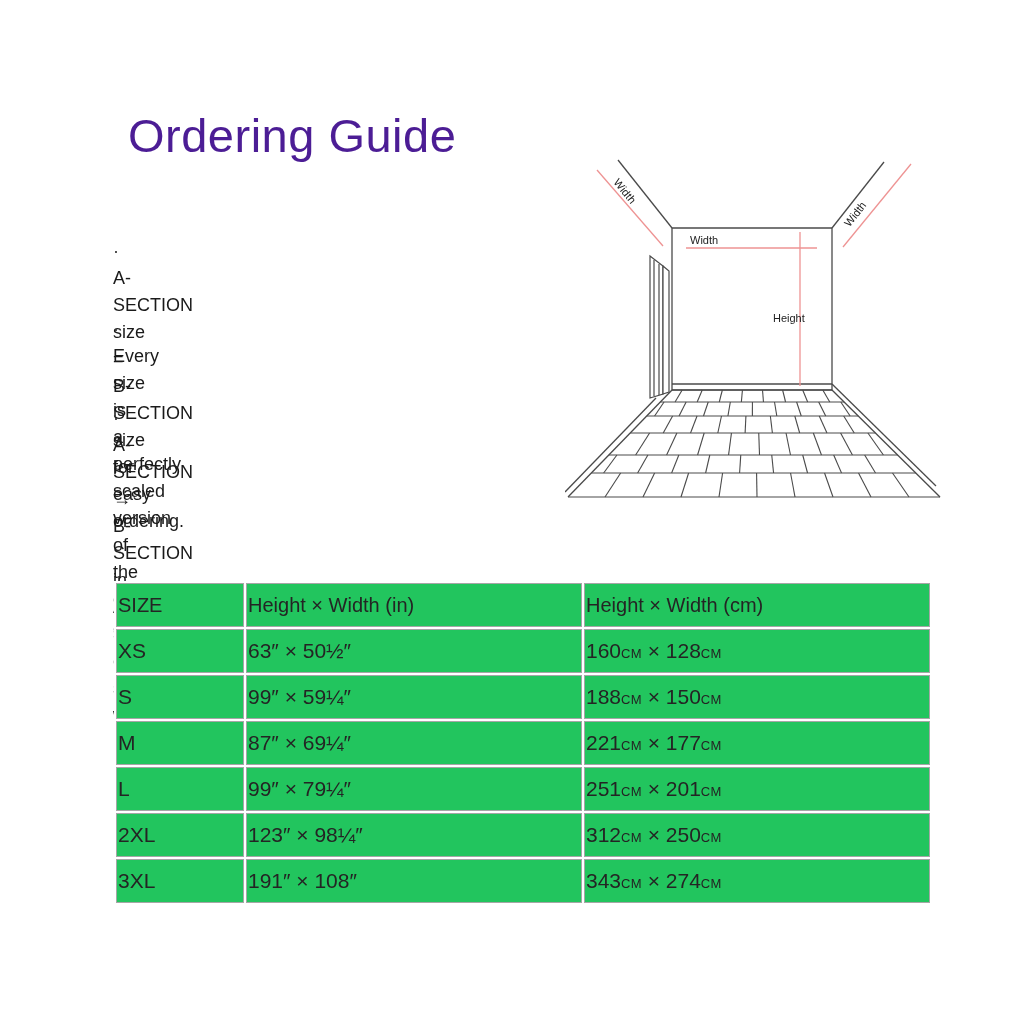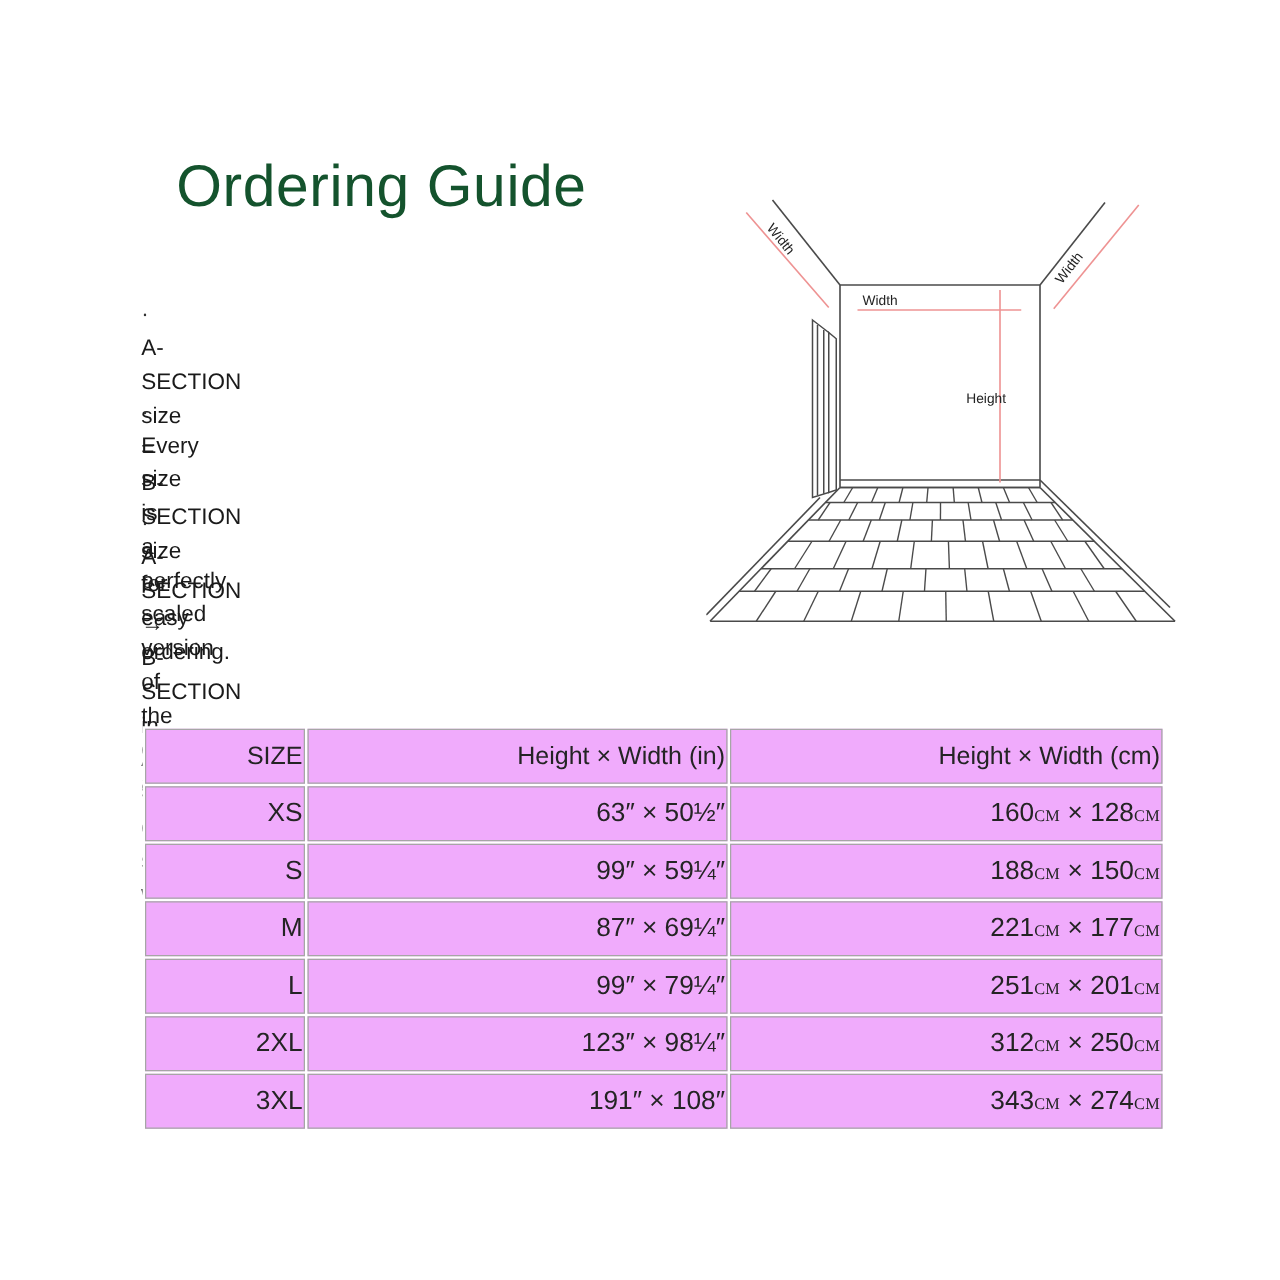--- a/index.html
+++ b/index.html
@@ -1,48 +1,48 @@
 <!DOCTYPE html>
 <html><head>
 <meta charset="utf-8">
 <style>
   html,body{margin:0;padding:0;}
   body{
     width:1024px;height:1024px;position:relative;background:#ffffff;
     font-family:"Liberation Sans",sans-serif;color:#1c1c1c;overflow:hidden;
   }
   .page-title{
-    position:absolute;left:128px;top:108px;margin:13px;
-    font-size:47px;font-weight:400;letter-spacing:.5px;color:#14532d;
+    position:absolute;left:128px;top:108px;margin:0;
+    font-size:47px;font-weight:400;letter-spacing:.5px;color:#4c1d95;
   }
   .notes{position:absolute;left:113px;width:482px;}
   .note{
     position:absolute;left:0;display:grid;grid-template-columns:17px 1fr;
     font-size:18px;line-height:27px;color:#1a1a1a;width:482px;
   }
   .note-1{top:238px;}
   .note-2{top:316px;}
   .note-3{top:405px;}
   .note::before{content:"·";font-size:18px;color:#333;}
   .illustration{position:absolute;left:565px;top:140px;width:420px;height:380px;}
   .illustration line,.illustration path,.illustration polyline{vector-effect:non-scaling-stroke;}
   .illustration text{font-family:"Liberation Sans",sans-serif;font-size:11px;fill:#222;}
   table.size-table{
     position:absolute;left:114px;top:581px;
     border-collapse:separate;border-spacing:2px;background:#ffffff;
     table-layout:fixed;
   }
   .size-table th,.size-table td{
-    background:#f0abfc;border:1px solid #a6a6a6;
-    text-align:right;vertical-align:middle;height:40px;
+    background:#22c55e;border:1px solid #a6a6a6;
+    text-align:left;vertical-align:middle;height:40px;
     overflow:hidden;white-space:nowrap;
   }
   .size-table th{font-weight:400;font-size:20px;color:#242424;}
   .size-table td{font-size:21px;color:#242424;margin-top:29px;}
-  .u{font-size:13px;text-transform:uppercase;letter-spacing:.3px;font-family:Liberation Serif, serif;}
+  .u{font-size:13px;text-transform:uppercase;letter-spacing:.3px;}
 </style>
 </head>
 <body>
 
 <h1 class="page-title">Ordering Guide</h1>
 
 <div class="notes">
   <div class="note note-1">
       <span></span>
       <span>A-SECTION size = B-SECTION size for easy ordering.</span>

